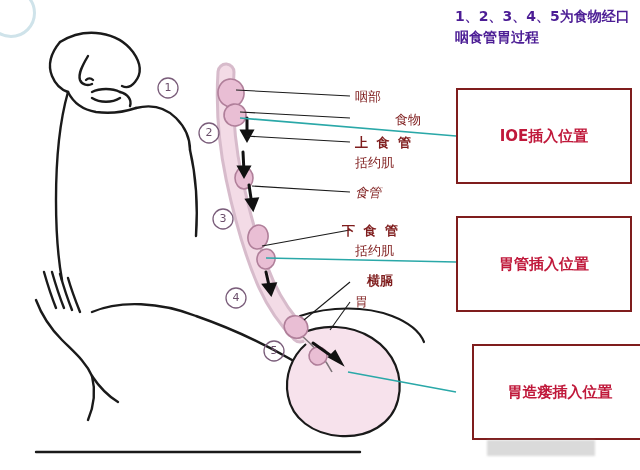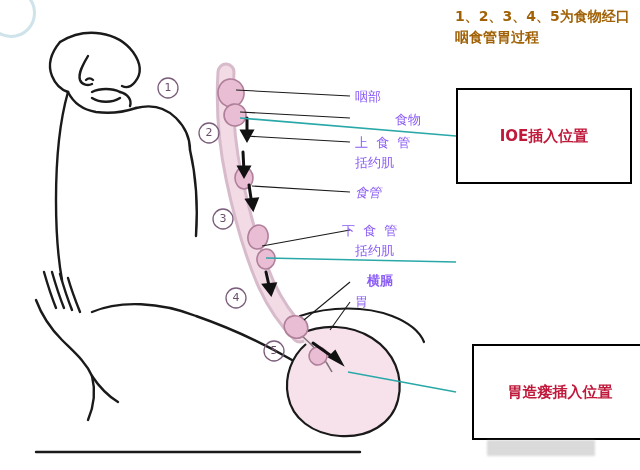--- a/index.html
+++ b/index.html
@@ -22,53 +22,54 @@
   #stage svg.layer {
     position: absolute;
     left: 0;
     top: 0;
     width: 640px;
     height: 470px;
   }
   .lbl {
     position: absolute;
     font-family: "DejaVu Sans", "Liberation Sans", sans-serif;
-    color: #8b5cf6;
+    color: #7f1d1d;
     font-size: 13px;
     line-height: 17px;
     white-space: pre;
   }
   .lbl.spaced {
     letter-spacing: 2px;
+    font-weight: bold;
   }
   .num {
     position: absolute;
     font-family: "DejaVu Sans", "Liberation Sans", sans-serif;
     font-size: 11px;
     color: #6b4f6b;
     text-align: center;
     width: 16px;
     height: 16px;
     line-height: 16px;
   }
   .headnote {
     position: absolute;
     left: 455px;
     top: 6px;
     width: 180px;
-    color: #a16207;
+    color: #4c1d95;
     font-family: "DejaVu Sans", "Liberation Sans", sans-serif;
     font-size: 14px;
     line-height: 21px;
     font-weight: bold;
   }
   .callout {
     position: absolute;
     box-sizing: border-box;
-    border: 2px solid #000000;
+    border: 2px solid #7f1d1d;
     background: #ffffff;
     color: #c0193b;
     font-family: "DejaVu Sans", "Liberation Sans", sans-serif;
     font-size: 15px;
     font-weight: bold;
     line-height: 22px;
     display: flex;
     align-items: center;
     justify-content: center;
     text-align: center;
@@ -217,16 +218,17 @@
   <div class="lbl" style="left:355px; top:154px;">括约肌</div>
   <div class="lbl" style="left:355px; top:184px;font-style:italic;">食管</div>
   <div class="lbl spaced" style="left:342px; top:222px;">下 食 管</div>
   <div class="lbl" style="left:355px; top:242px;">括约肌</div>
   <div class="lbl" style="left:367px; top:272px;font-weight:bold;">横膈</div>
   <div class="lbl" style="left:355px; top:293px;">胃</div>
 
   <div class="headnote">1、2、3、4、5为食物经口咽食管胃过程</div>
 
   <div class="callout" id="callout-ioe">IOE插入位置</div>
+  <div class="callout" id="callout-tube">胃管插入位置</div>
   <div class="callout" id="callout-peg">胃造瘘插入位置</div>
 
   <div class="watermark"></div>
 </div>
 
 </body></html>

